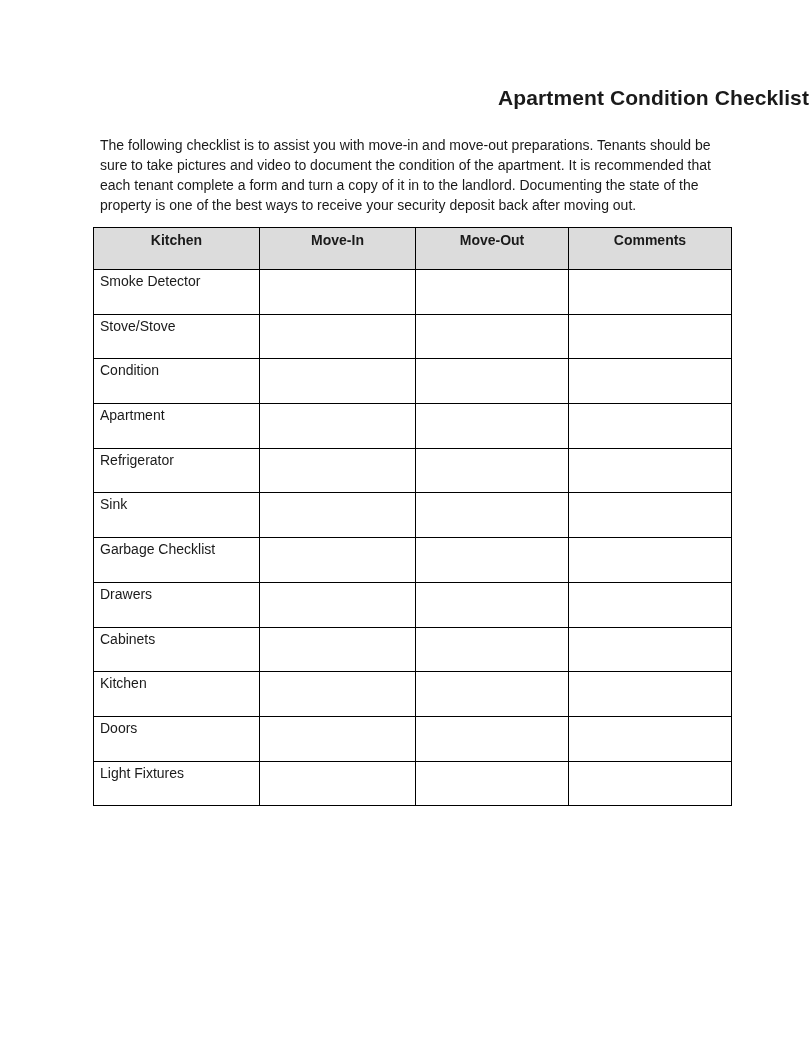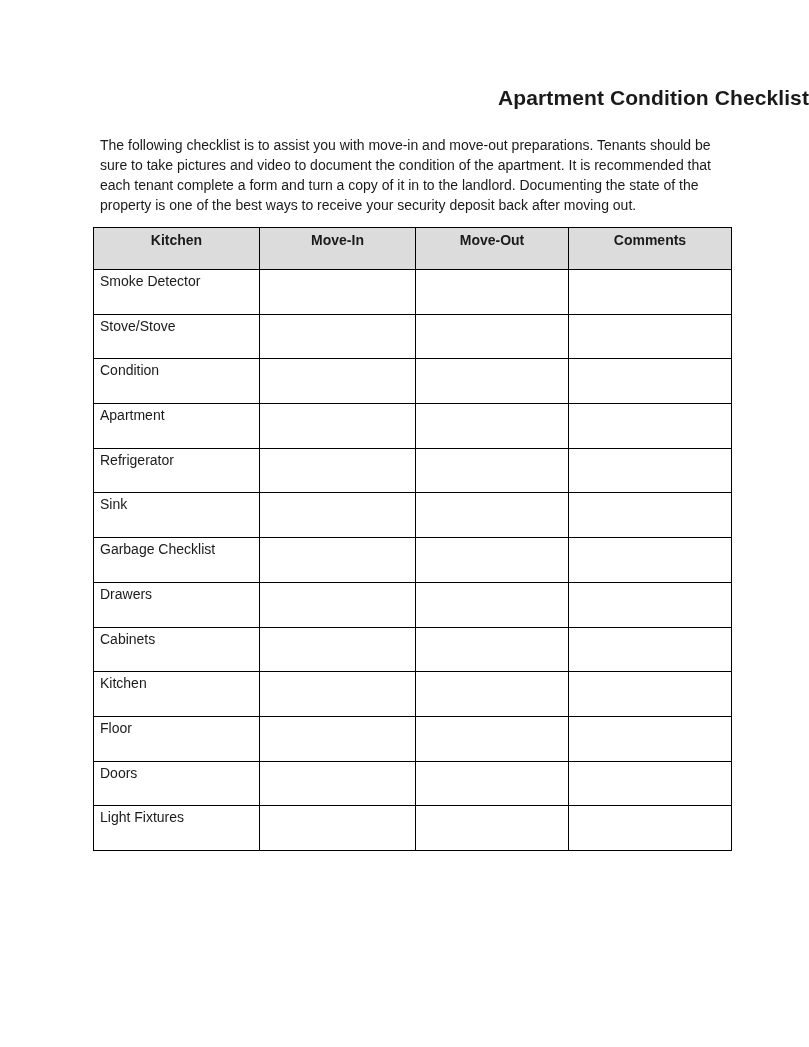--- a/index.html
+++ b/index.html
@@ -152,26 +152,20 @@
           <td class="blank-cell"></td>
           <td class="blank-cell"></td>
         </tr>
         <tr>
           <td>Kitchen</td>
           <td class="blank-cell"></td>
           <td class="blank-cell"></td>
           <td class="blank-cell"></td>
         </tr>
         <tr>
-          <td>Floor</td>
-          <td class="blank-cell"></td>
-          <td class="blank-cell"></td>
-          <td class="blank-cell"></td>
-        </tr>
-        <tr>
           <td>Doors</td>
           <td class="blank-cell"></td>
           <td class="blank-cell"></td>
           <td class="blank-cell"></td>
         </tr>
         <tr>
           <td>Light Fixtures</td>
           <td class="blank-cell"></td>
           <td class="blank-cell"></td>
           <td class="blank-cell"></td>

